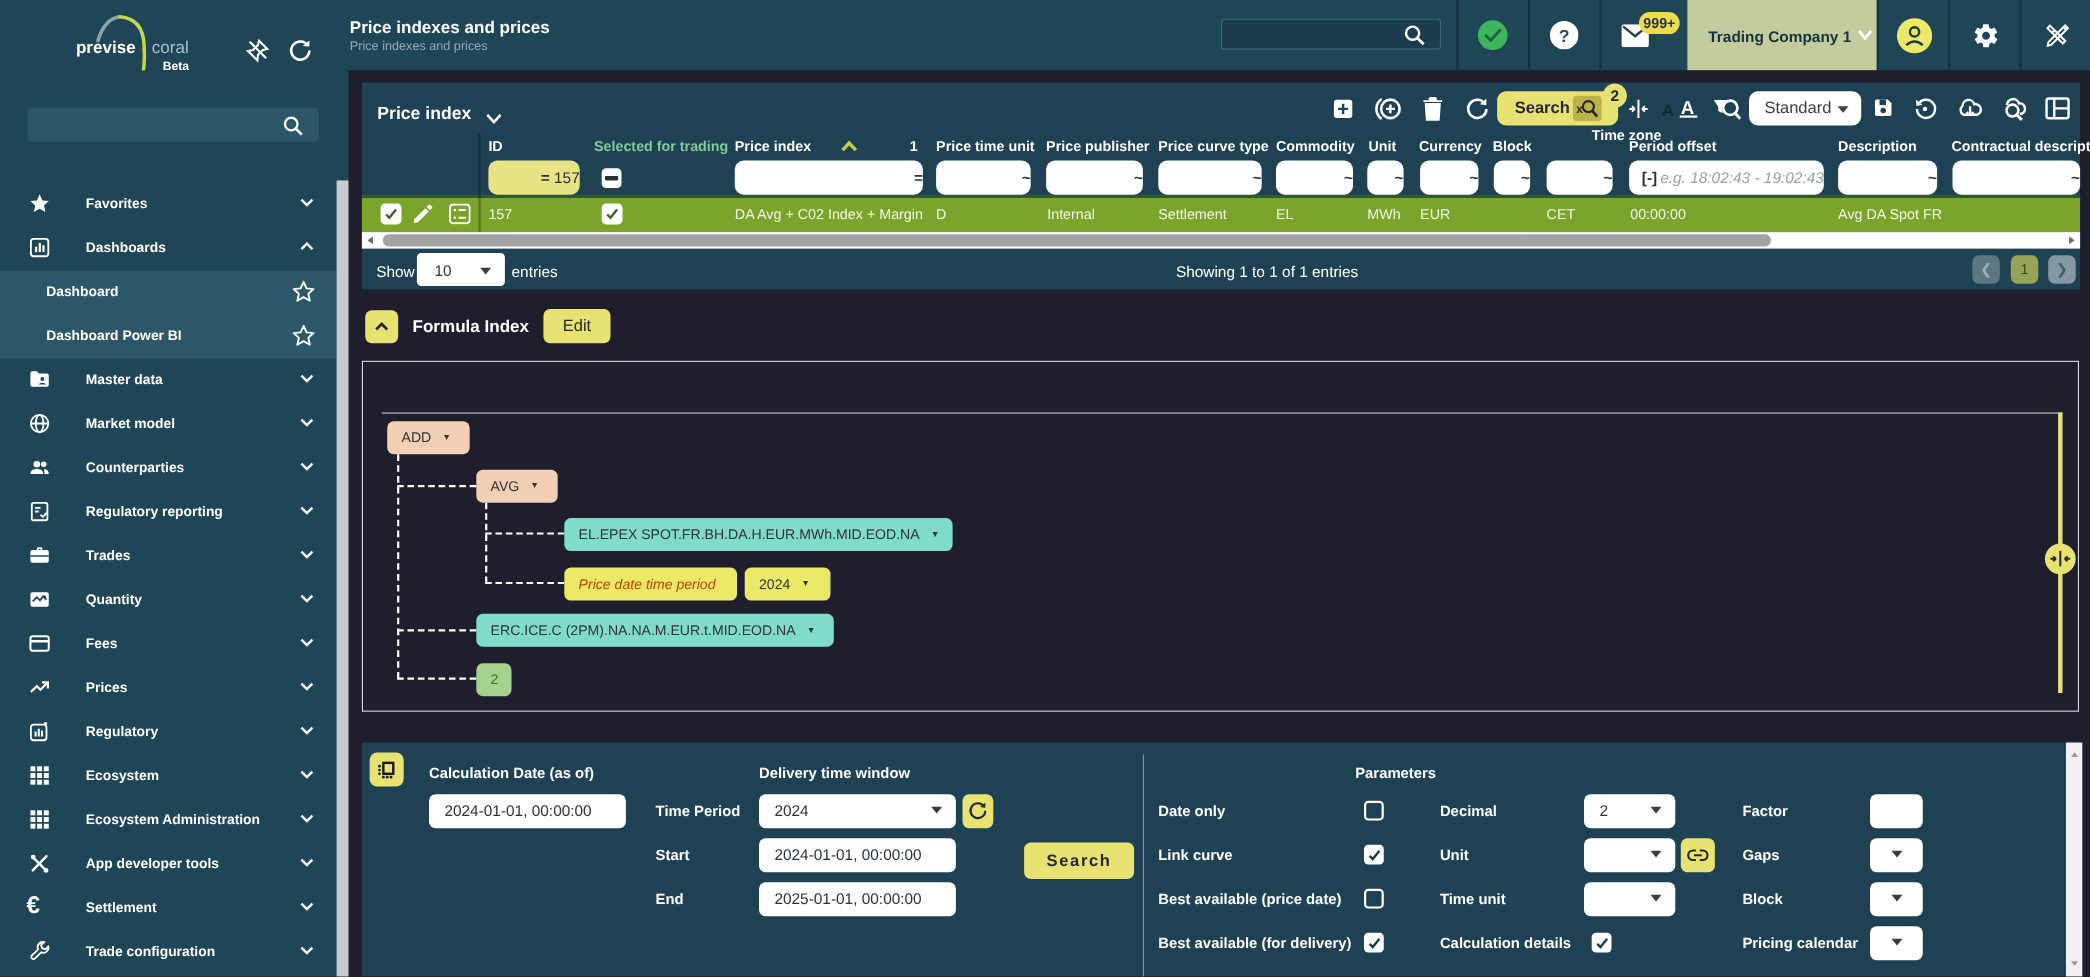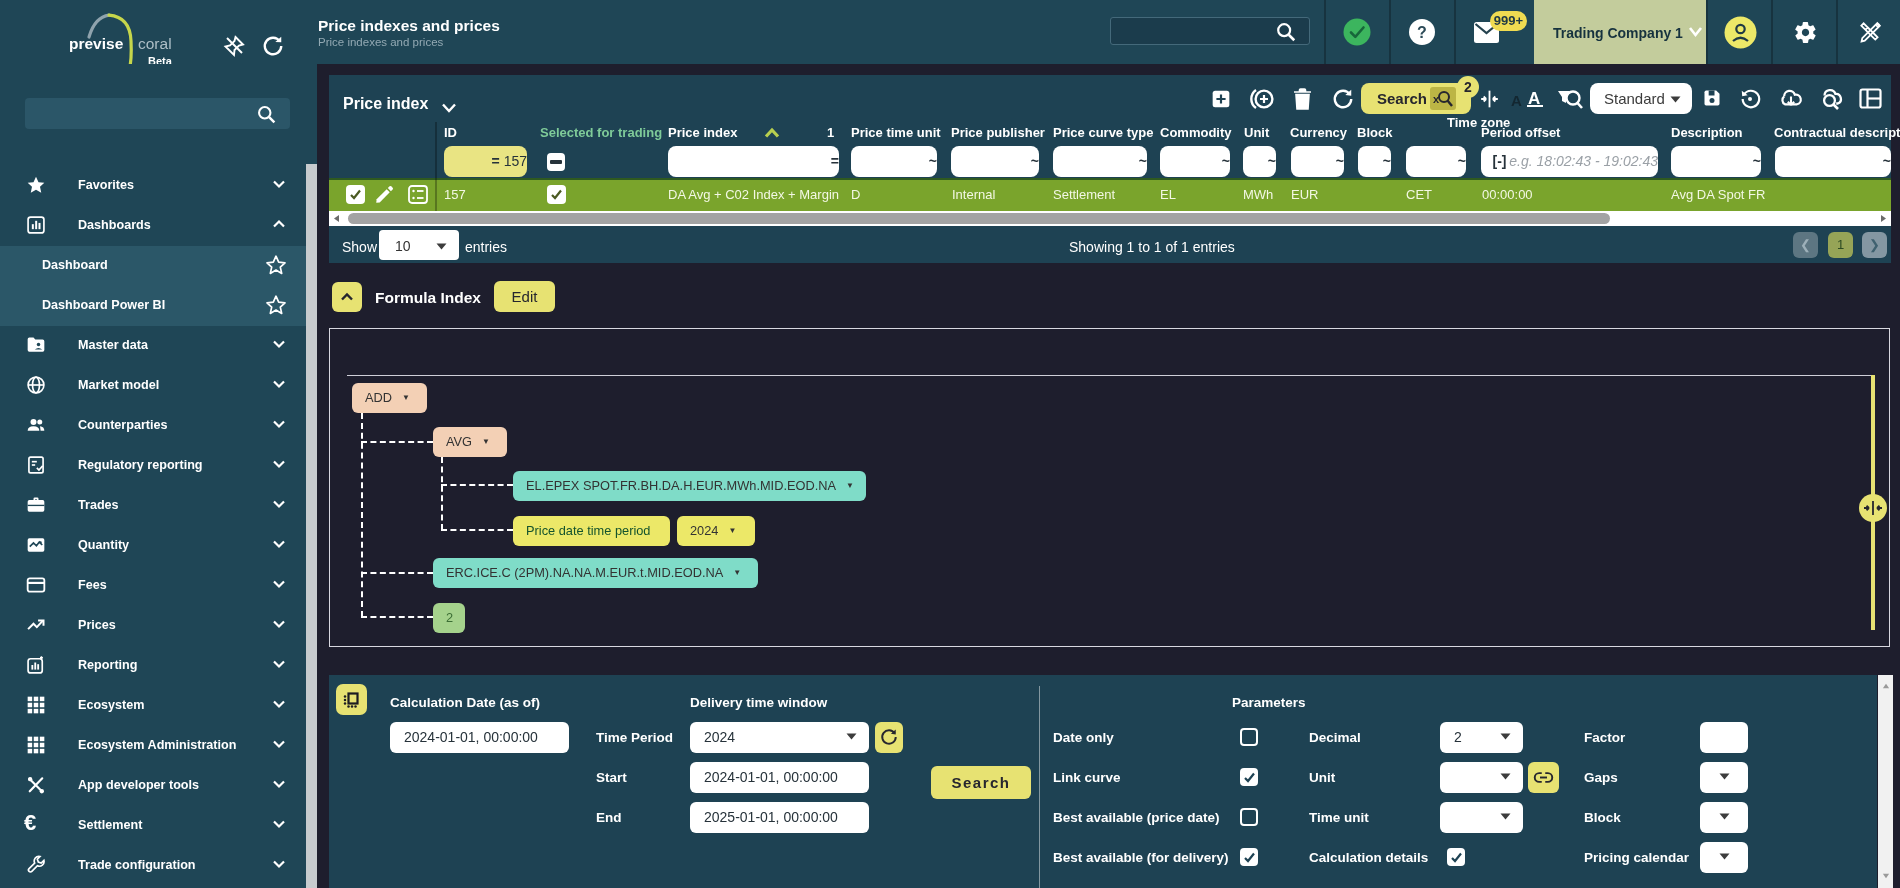--- a/index.html
+++ b/index.html
@@ -252,21 +252,21 @@
         </svg>
   </div>
   <div class="mrow" style="top:581px;">
     <svg class="micon" viewBox="0 0 24 24">
           <rect x="2.5" y="4.5" width="17" height="17" rx="3" fill="none" stroke="#fff" stroke-width="2"></rect>
           <rect x="6.5" y="12" width="2.2" height="5.5" fill="#fff"></rect>
           <rect x="10" y="9" width="2.2" height="8.5" fill="#fff"></rect>
           <rect x="13.5" y="11" width="2.2" height="6.5" fill="#fff"></rect>
           <path d="M18.5 5 V1.5 M16.8 3.2 h3.5" stroke="#fff" stroke-width="1.8"></path>
         </svg>
-    <div class="mlabel">Reporting</div>
+    <div class="mlabel">Regulatory</div>
     <svg class="mchev" width="14" height="10" viewBox="0 0 14 10">
           <path d="M2 2.5 L7 7.5 L12 2.5" fill="none" stroke="#fff" stroke-width="2.2"></path>
         </svg>
   </div>
   <div class="mrow" style="top:621px;">
     <svg class="micon" viewBox="0 0 24 24">
           <g fill="#fff">
             <rect x="2" y="2" width="5.4" height="5.4"></rect>
             <rect x="9.3" y="2" width="5.4" height="5.4"></rect>
             <rect x="16.6" y="2" width="5.4" height="5.4"></rect>
@@ -522,21 +522,21 @@
 <div class="abs dashv" style="left:124px;top:393px;height:73px;"></div>
 <div class="abs dashh" style="left:44px;top:377px;width:72px;"></div>
 <div class="abs dashh" style="left:124px;top:420px;width:72px;"></div>
 <div class="abs dashh" style="left:124px;top:465px;width:72px;"></div>
 <div class="abs dashh" style="left:44px;top:508px;width:72px;"></div>
 <div class="abs dashh" style="left:44px;top:552px;width:72px;"></div>
 
 <div class="abs chip" style="left:35px;top:319px;width:75px;background:#f3d0b5;">ADD<span class="ccar">▼</span></div>
 <div class="abs chip" style="left:116px;top:363px;width:74px;background:#f3d0b5;">AVG<span class="ccar">▼</span></div>
 <div class="abs chip" style="left:196px;top:407px;width:353px;background:#7fdcc8;">EL.EPEX SPOT.FR.BH.DA.H.EUR.MWh.MID.EOD.NA<span class="ccar">▼</span></div>
-<div class="abs chip" style="left:196px;top:452px;width:157px;background:#ece868;color:#14532d;">Price date time period</div>
+<div class="abs chip" style="left:196px;top:452px;width:157px;background:#ece868;color:#c2410c;font-style:italic;">Price date time period</div>
 <div class="abs chip" style="left:360px;top:452px;width:78px;background:#ece868;">2024<span class="ccar">▼</span></div>
 <div class="abs chip" style="left:116px;top:494px;width:325px;background:#7fdcc8;">ERC.ICE.C (2PM).NA.NA.M.EUR.t.MID.EOD.NA<span class="ccar">▼</span></div>
 <div class="abs chip" style="left:116px;top:539px;width:32px;background:#a5d28c;color:#3c6e35;">2</div>
 
 <div class="abs" style="left:1554px;top:311px;width:4px;height:255px;background:#e7e272;"></div>
 <div class="abs" style="left:1542px;top:430px;width:28px;height:28px;background:#e7e272;border-radius:50%;"></div>
 <svg class="abs" style="left:1546px;top:437px;" width="20" height="14" viewBox="0 0 20 14">
         <g stroke="#26262e" stroke-width="1.8" fill="#26262e">
           <line x1="10" y1="0" x2="10" y2="14"></line>
           <path d="M1 7 H6 M6 7 L3.5 4.8 M6 7 L3.5 9.2" fill="none"></path>

